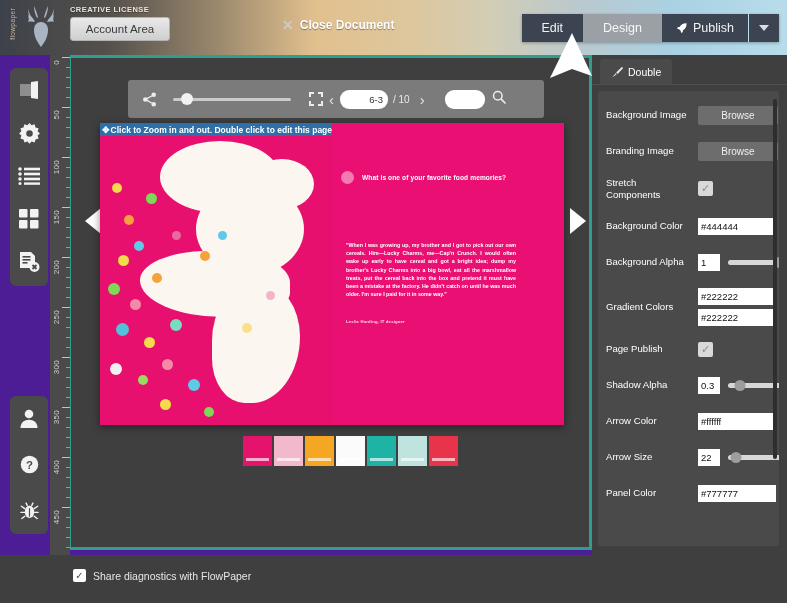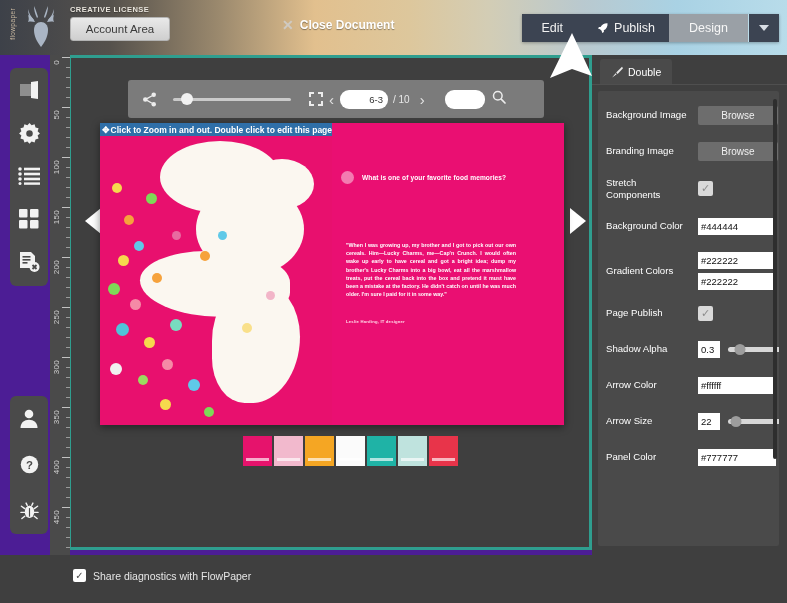--- a/index.html
+++ b/index.html
@@ -344,27 +344,27 @@
     </div>
 
 
     <div id="close-doc">
       <span class="x">✕</span>
       <span class="lbl">Close Document</span>
     </div>
 
     <div class="modes">
       <div class="mode-btn">Edit</div>
+      <div class="mode-btn active">Design</div>
       <div class="mode-btn pub">
         <svg width="12" height="12" viewBox="0 0 12 12">
           <path d="M10.5 1.2 C7.5 1 4.8 2.6 3.6 5.1 L2 5 L1 6.6 L3 7.2 L4.6 8.8 L5.3 10.9 L6.9 9.9 L6.8 8.3 C9.3 7.1 10.9 4.4 10.5 1.2 Z" fill="#ffffff"></path>
         </svg>
         <span>Publish</span>
       </div>
-      <div class="mode-btn active">Design</div>
       <div class="divider-v"></div>
       <div class="mode-caret">
         <i></i>
       </div>
     </div>
   </div>
 
   <svg class="cursor-arrow" width="46" height="48" viewBox="0 0 46 48">
     <path d="M2 46 L24 1 L44 44 L24 37 Z" fill="#ffffff"></path>
   </svg>
@@ -665,20 +665,30 @@
                 <span>✓</span>
               </div>
             </div>
           </div>
           <div class="prow">
             <div class="plabel">Background Color</div>
             <div class="pctl">
               <div class="txt-in txt-wide">#444444</div>
             </div>
           </div>
+          <div class="prow">
+            <div class="plabel">Background Alpha</div>
+            <div class="pctl">
+              <div class="txt-in txt-num">1</div>
+              <div class="slider">
+                <div class="sl-track"></div>
+                <div class="sl-knob" style="left: 92%;"></div>
+              </div>
+            </div>
+          </div>
           <div class="prow tall">
             <div class="plabel">Gradient Colors</div>
             <div class="pctl">
               <div class="stack">
                 <div class="txt-in txt-wide">#222222</div>
                 <div class="txt-in txt-wide">#222222</div>
               </div>
             </div>
           </div>
           <div class="prow">

